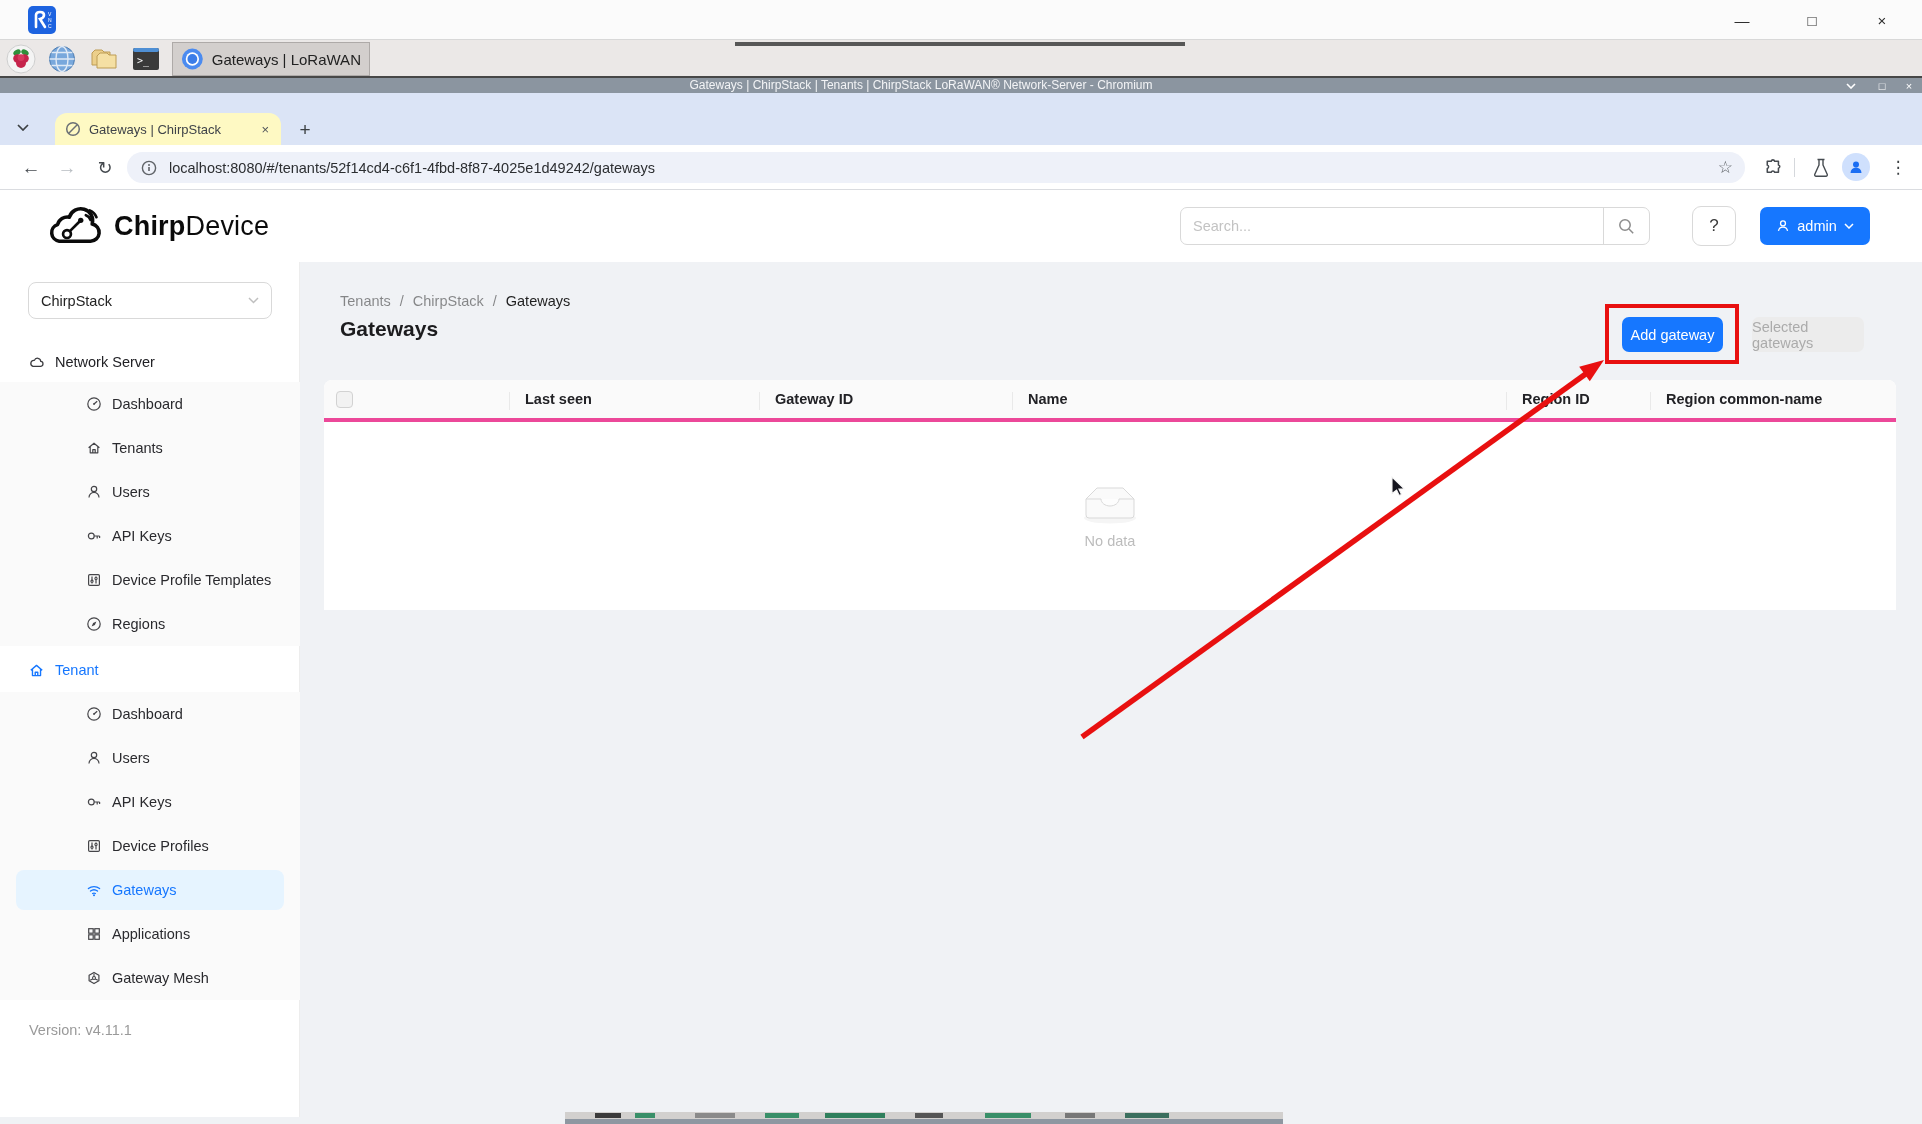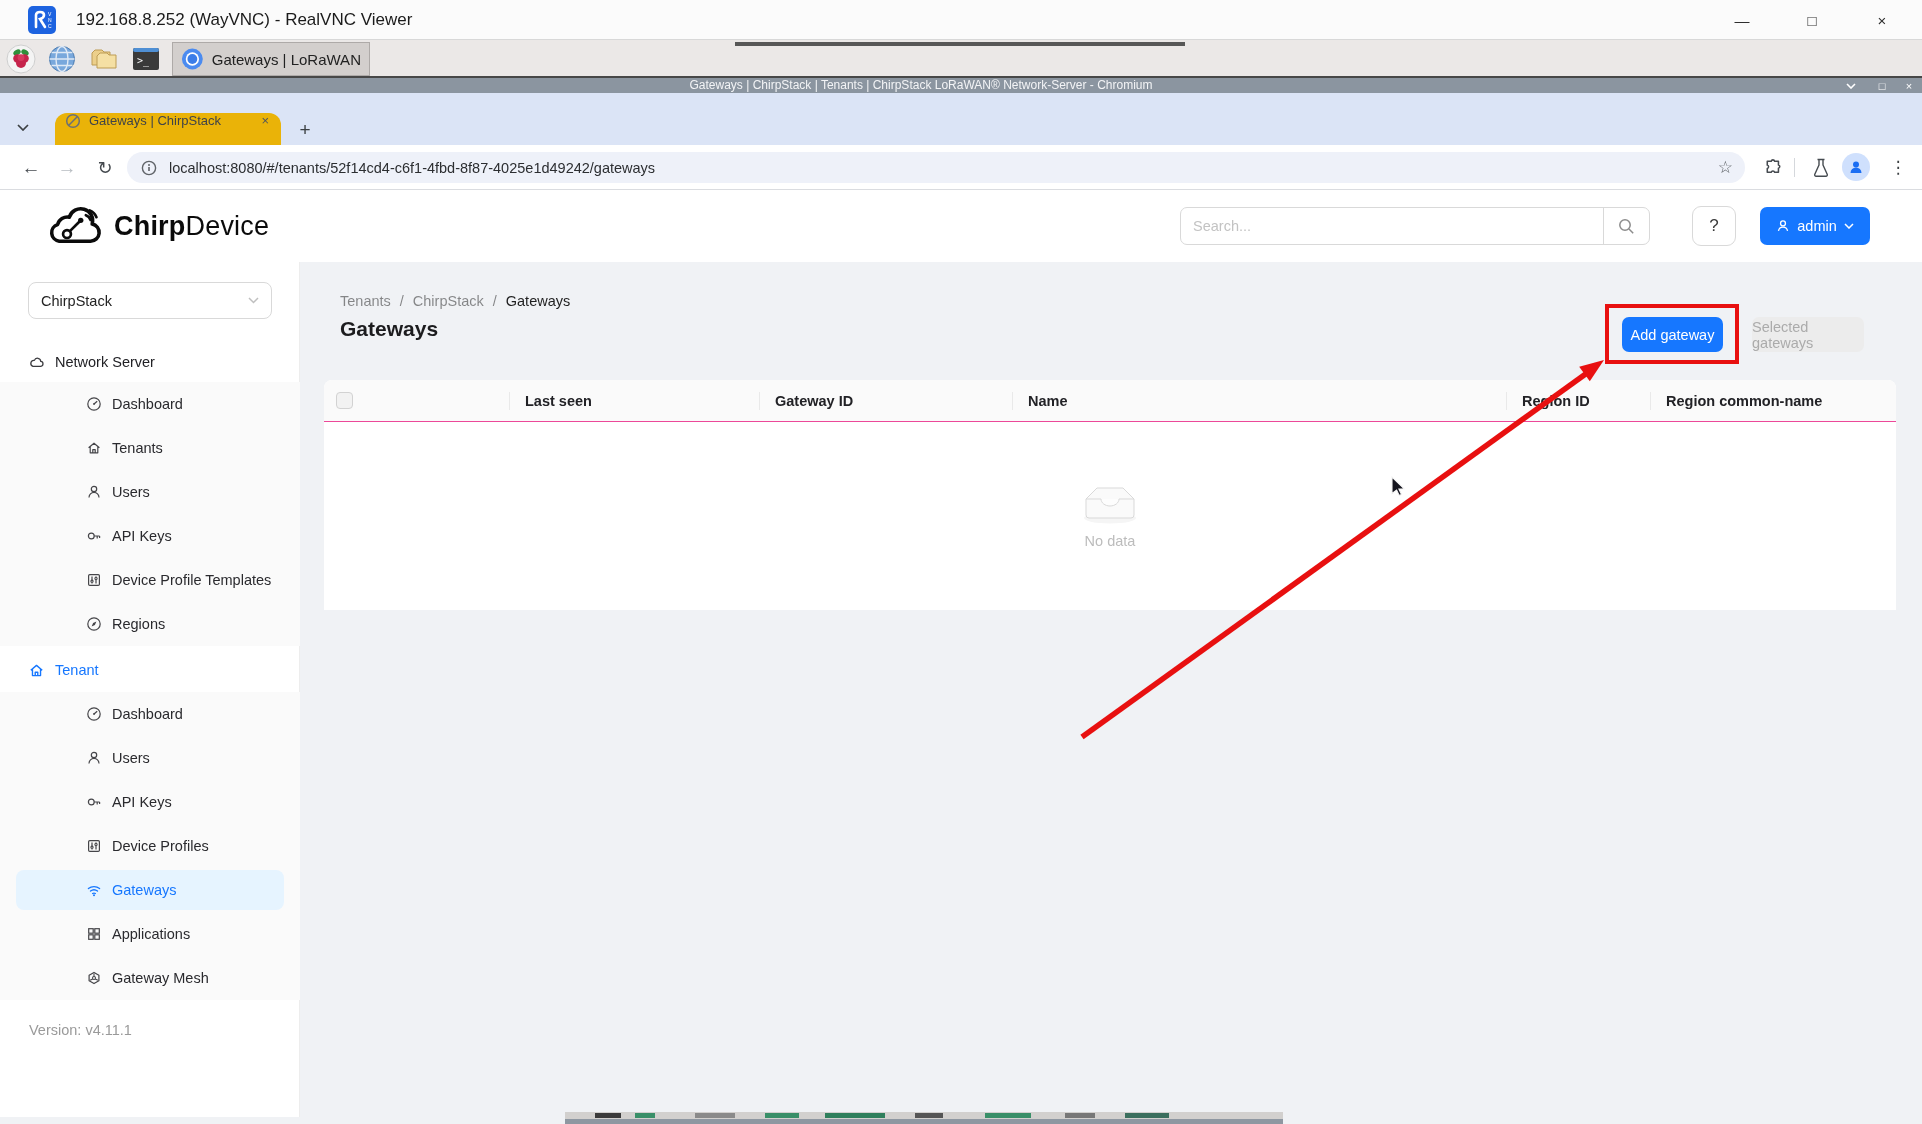--- a/index.html
+++ b/index.html
@@ -23,21 +23,21 @@
 
   .bg-sliver-top { position:absolute; left:735px; top:42px; width:450px; height:4px; background:#575757; z-index:3; }
 
   
   .chrome-titlebar { position:absolute; left:0; top:78px; width:1922px; height:15px; background:#8b95a0; }
   .chrome-title { position:absolute; left:0; right:80px; top:0; height:15px; line-height:15px; text-align:center; font-size:12px; color:#f3f4f6; }
   .cbtn { position:absolute; top:0; width:22px; height:15px; display:flex; align-items:center; justify-content:center; font-size:11px; color:#fff; }
 
   .tabstrip { position:absolute; left:0; top:93px; width:1922px; height:52px; background:#dbe4f6; }
   .tab-search { position:absolute; left:10px; top:22px; width:26px; height:24px; display:flex; align-items:center; justify-content:center; }
-  .tab { position:absolute; left:55px; top:20px; width:226px; height:32px; background:#eab308; border-radius:12px 12px 0 0; display:flex; align-items:flex-start; padding:0 10px; gap:8px; }
+  .tab { position:absolute; left:55px; top:20px; width:226px; height:32px; background:#fef9c3; border-radius:12px 12px 0 0; display:flex; align-items:center; padding:0 10px; gap:8px; }
   .tab-title { font-size:13px; color:#3f4349; white-space:nowrap; overflow:hidden; flex:1; }
   .tab-close { font-size:13px; color:#50555b; padding:0 2px; }
   .new-tab { position:absolute; left:292px; top:24px; width:26px; height:26px; display:flex; align-items:center; justify-content:center; font-size:19px; color:#3c4043; }
 
   .toolbar { position:absolute; left:0; top:145px; width:1922px; height:45px; background:#fff; border-bottom:1px solid #dadce0; }
   .nav-btn { position:absolute; top:8px; width:30px; height:30px; display:flex; align-items:center; justify-content:center; font-size:19px; color:#454a4f; }
   .omnibox { position:absolute; left:127px; top:7px; width:1618px; height:31px; background:#eef1f9; border-radius:16px; display:flex; align-items:center; }
   .omni-url { font-size:14.5px; color:#2c2e31; white-space:nowrap; }
   .star { position:absolute; right:12px; top:0; height:31px; line-height:31px; font-size:17px; color:#5f6368; }
   .tool-right { position:absolute; top:0; height:45px; }
@@ -69,21 +69,21 @@
   .version { position:absolute; left:29px; top:760px; font-size:14.5px; color:#9a9a9a; }
 
   .main { position:absolute; left:300px; top:262px; width:1622px; height:855px; background:#f0f2f5; }
   .breadcrumb { position:absolute; left:40px; top:31px; font-size:14.5px; color:rgba(0,0,0,.45); display:flex; gap:9px; }
   .breadcrumb .current { color:#1f1f1f; }
   .page-title { position:absolute; left:40px; top:55px; font-size:21px; font-weight:700; color:#1c1c1e; }
   .btn-add { position:absolute; left:1322px; top:55px; width:101px; height:35px; background:#1677ff; border-radius:7px; color:#fff; font-size:14.5px; display:flex; align-items:center; justify-content:center; }
   .btn-disabled { position:absolute; left:1452px; top:55px; width:112px; height:35px; background:#ececec; border-radius:7px; color:#ababab; font-size:14.5px; display:flex; align-items:center; justify-content:center; }
 
   .table-card { position:absolute; left:24px; top:118px; width:1572px; height:230px; background:#fff; border-radius:8px 8px 0 0; }
-  .thead { display:flex; height:42px; background:#fafafa; border-bottom:1px solid #ec4899; border-radius:8px 8px 0 0; }
+  .thead { display:flex; height:42px; background:#fafafa; border-bottom:4px solid #ec4899; border-radius:8px 8px 0 0; }
   .th { position:relative; display:flex; align-items:center; padding-left:16px; font-size:14.5px; font-weight:700; color:#222226; }
   .th.sep::before { content:""; position:absolute; left:0; top:12px; width:1px; height:18px; background:#e9e9e9; }
   .checkbox { width:17px; height:17px; border:1px solid #d2d2d2; border-radius:4px; background:#f2f2f2; margin-left:12px; }
   .tbody { height:188px; display:flex; flex-direction:column; align-items:center; justify-content:center; }
   .no-data { margin-top:8px; font-size:14.5px; color:#bcbcbc; }
 
   .annotation-box { position:absolute; left:1605px; top:304px; width:134px; height:60px; border:4px solid #e81010; z-index:40; }
   .overlay { position:absolute; left:0; top:0; z-index:50; pointer-events:none; }
 
   .bg-sliver-bottom { position:absolute; left:565px; top:1112px; width:718px; height:7px; background:#d2d0ce; overflow:hidden; }
@@ -97,21 +97,20 @@
 
   <div class="vnc-titlebar">
     <div class="vnc-appicon">
       <svg width="28" height="28" viewBox="0 0 28 28">
           <path d="M8 21 V9 q0-3 4-3 t4 3 q0 3-4 4 l5 8" fill="none" stroke="#fff" stroke-width="2.6" stroke-linecap="round"></path>
           <text x="20" y="10" font-size="5" fill="#fff">V</text>
           <text x="20" y="16" font-size="5" fill="#fff">N</text>
           <text x="20" y="22" font-size="5" fill="#fff">C</text>
         </svg>
     </div>
-    <div class="vnc-title">192.168.8.252 (WayVNC) - RealVNC Viewer</div>
     <div class="wbtn" style="left:1714px">—</div>
     <div class="wbtn" style="left:1784px">□</div>
     <div class="wbtn" style="left:1854px">×</div>
   </div>
 
   <div class="taskbar">
     <div class="tb-ico" style="left:6px">
       <svg width="30" height="30" viewBox="0 0 30 30">
           <circle cx="15" cy="15" r="14" fill="#f4f4f4" stroke="#cfcfcf"></circle>
           <ellipse cx="11" cy="8.5" rx="4" ry="2.6" fill="#2f8f3a" transform="rotate(-32 11 8.5)"></ellipse>

